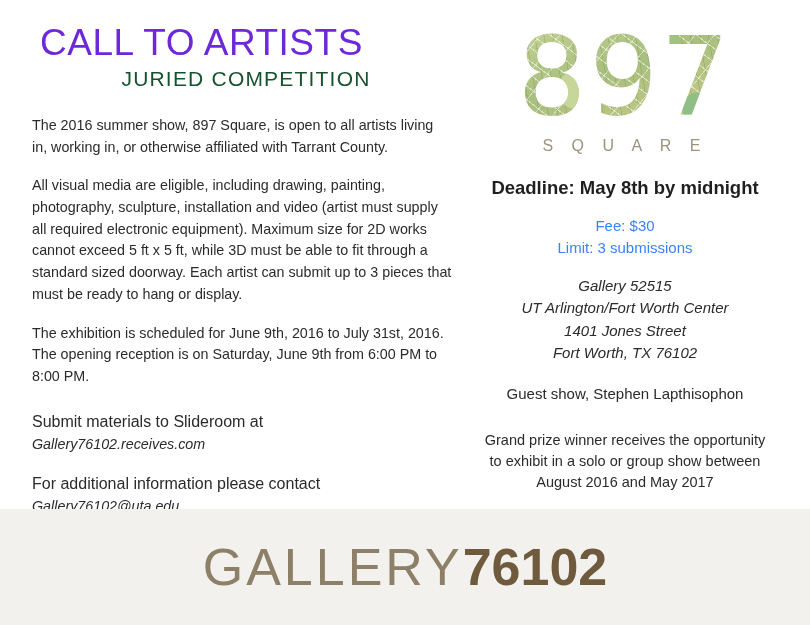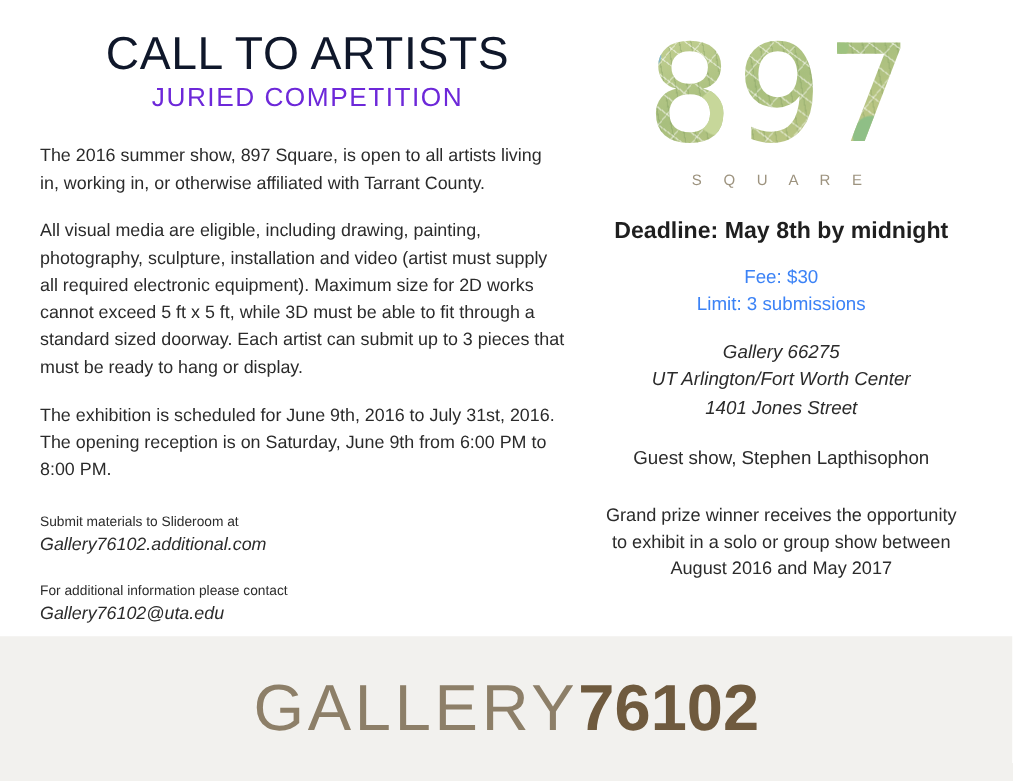--- a/index.html
+++ b/index.html
@@ -23,50 +23,50 @@
   
   .left-col {
     position: absolute;
     left: 32px;
     top: 24px;
     width: 420px;
   }
   .headline {
     font-size: 37px;
     letter-spacing: 0.5px;
-    color: #0f172a;
-    font-weight: 400;
-    text-align: center;
+    color: #6d28d9;
+    font-weight: 400;
+    text-align: left;
     line-height: 1.05;
     margin: 0 0 4px 0;
     padding-left: 8px;
   }
   .subhead {
     font-size: 21px;
     letter-spacing: 1.2px;
-    color: #6d28d9;
+    color: #14532d;
     font-weight: 400;
     text-align: center;
     margin: 0 0 24px 0;
     padding-left: 8px;
   }
   .body-para {
     font-size: 14.3px;
     line-height: 1.52;
     color: #2b2b2b;
     margin: 0 0 17px 0;
   }
   .body-para.last-block {
     margin-bottom: 20px;
   }
   .contact-block {
     margin-top: 22px;
   }
   .contact-line {
-    font-size: 11px;
+    font-size: 16px;
     line-height: 1.5;
     color: #2b2b2b;
   }
   .contact-em {
     font-style: italic;
     font-size: 14.3px;
     line-height: 1.5;
     color: #2b2b2b;
   }
   .contact-gap {
@@ -101,21 +101,21 @@
       repeating-linear-gradient(-51deg, rgba(255,255,255,0.45) 0 1px, transparent 1px 15px),
       repeating-linear-gradient(80deg, rgba(120,150,90,0.35) 0 1px, transparent 1px 9px),
       linear-gradient(160deg, #cfd79a 0%, #a8bf7e 45%, #d6cf8d 100%);
     -webkit-background-clip: text;
     background-clip: text;
     color: transparent;
     -webkit-text-fill-color: transparent;
     text-shadow: none;
   }
   .logo-square {
-    font-size: 12px;
+    font-size: 16px;
     letter-spacing: 7px;
     color: #9d937f;
     margin: 4px 0 22px 0;
   }
   .deadline {
     font-size: 18.5px;
     font-weight: 700;
     color: #1f1f1f;
     margin: 0 0 16px 0;
   }
@@ -181,40 +181,41 @@
   <div class="left-col">
     <h1 class="headline">CALL TO ARTISTS</h1>
     <h2 class="subhead">JURIED COMPETITION</h2>
 
     <p class="body-para">The 2016 summer show, 897 Square, is open to all artists living in, working in, or otherwise affiliated with Tarrant County.</p>
     <p class="body-para">All visual media are eligible, including drawing, painting, photography, sculpture, installation and video (artist must supply all required electronic equipment). Maximum size for 2D works cannot exceed 5 ft x 5 ft, while 3D must be able to fit through a standard sized doorway. Each artist can submit up to 3 pieces that must be ready to hang or display.</p>
     <p class="body-para last-block">The exhibition is scheduled for June 9th, 2016 to July 31st, 2016.  The opening reception is on Saturday, June 9th from 6:00 PM to 8:00 PM.</p>
 
     <div class="contact-block">
       <div class="contact-line">Submit materials to Slideroom at</div>
-      <div class="contact-em">Gallery76102.additional.com</div>
+      <div class="contact-em">Gallery76102.receives.com</div>
       <div class="contact-gap"></div>
       <div class="contact-line">For additional information please contact</div>
       <div class="contact-em">Gallery76102@uta.edu</div>
     </div>
   </div>
 
   <div class="right-col">
     <div class="logo-897">897</div>
     <div class="logo-square">S Q U A R E</div>
 
     <div class="deadline">Deadline: May 8th by midnight</div>
 
     <div class="fee-line">Fee: $30</div>
     <div class="fee-line">Limit: 3 submissions</div>
 
     <div class="addr-block">
-      <div>Gallery 66275</div>
+      <div>Gallery 52515</div>
       <div>UT Arlington/Fort Worth Center</div>
       <div>1401 Jones Street</div>
+      <div>Fort Worth, TX 76102</div>
     </div>
 
     <div class="juror">Guest show, Stephen Lapthisophon</div>
 
     <div class="prize">
       <div>Grand prize winner receives the opportunity</div>
       <div>to exhibit in a solo or group show between</div>
       <div>August 2016 and May 2017</div>
     </div>
   </div>

